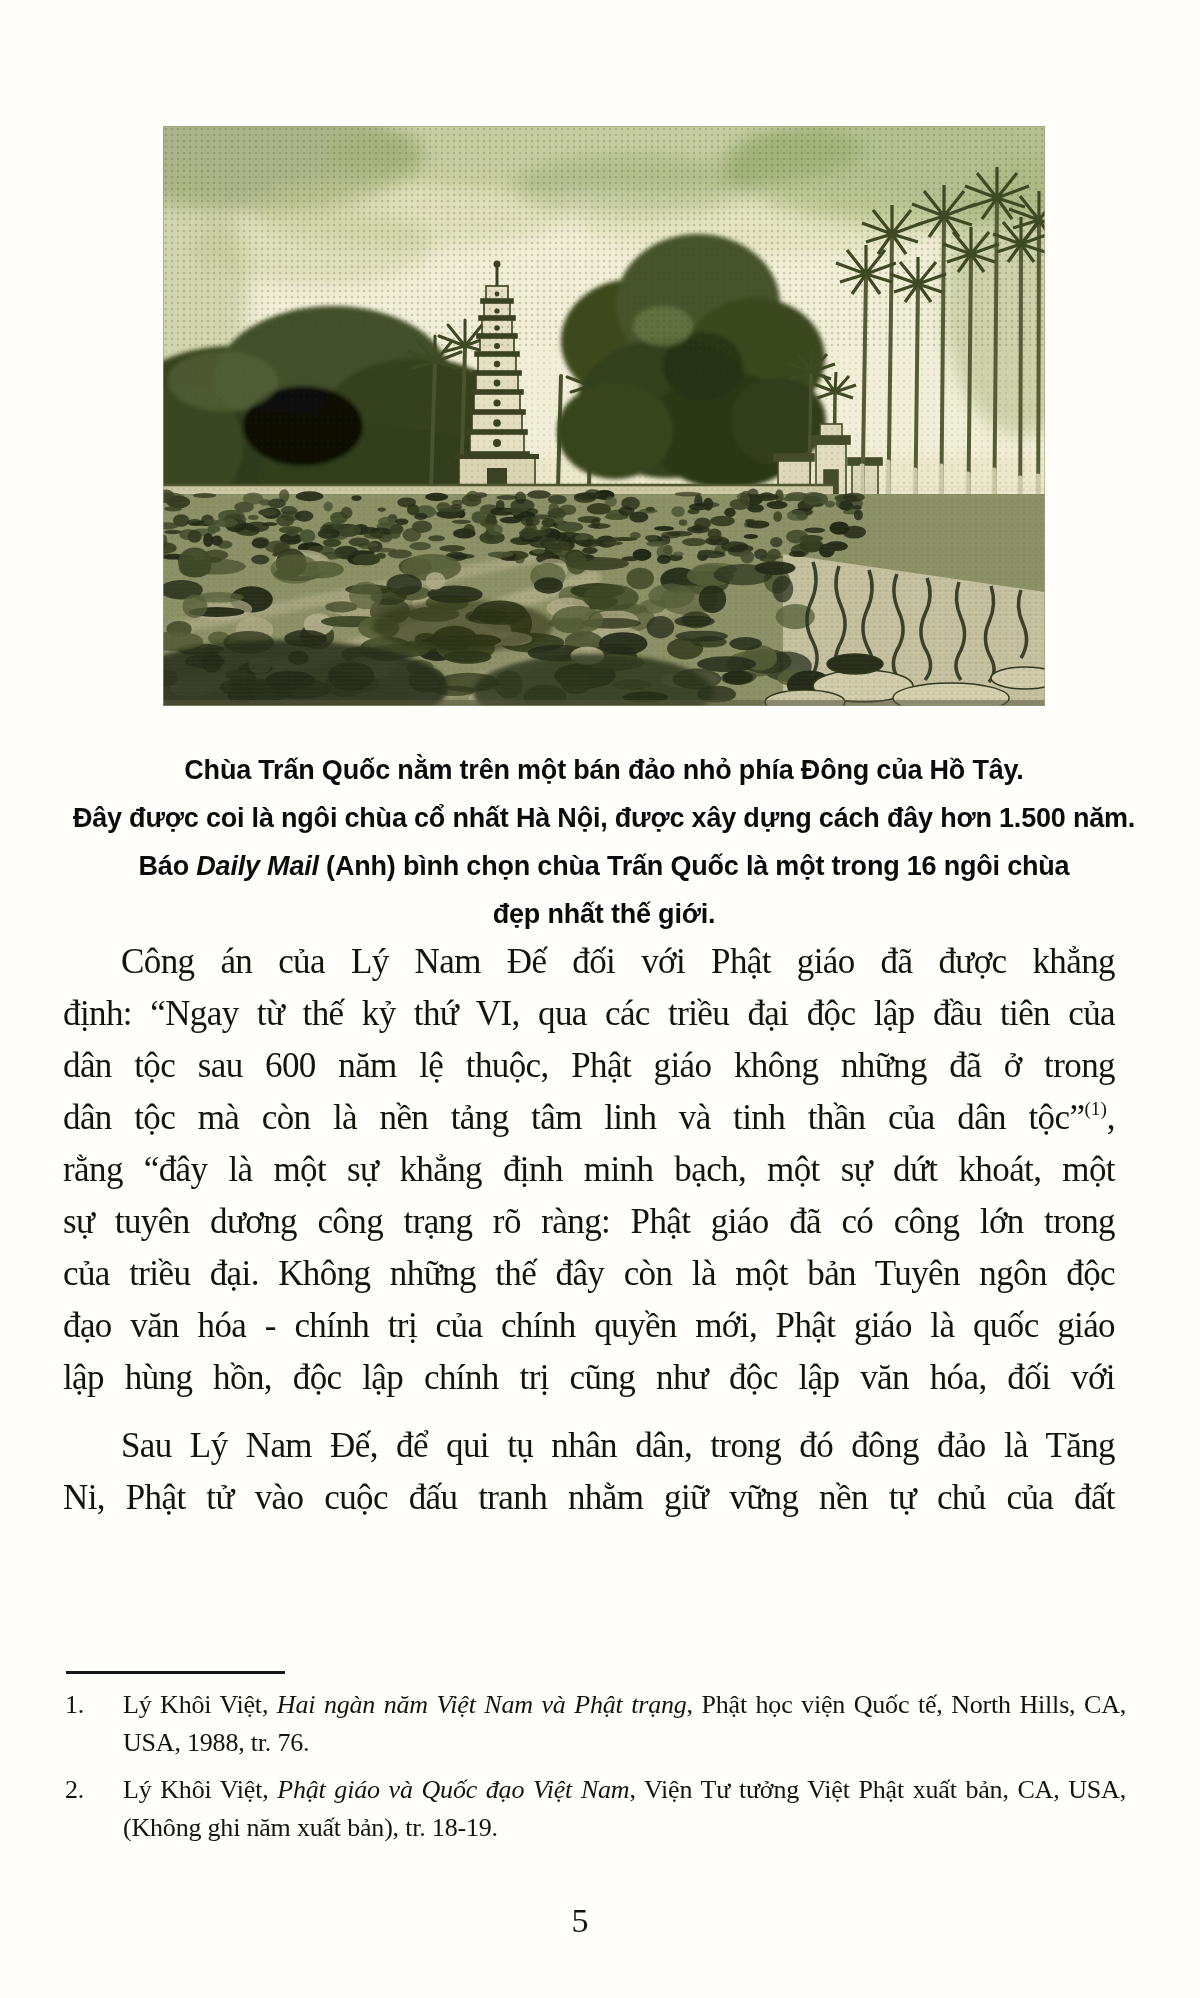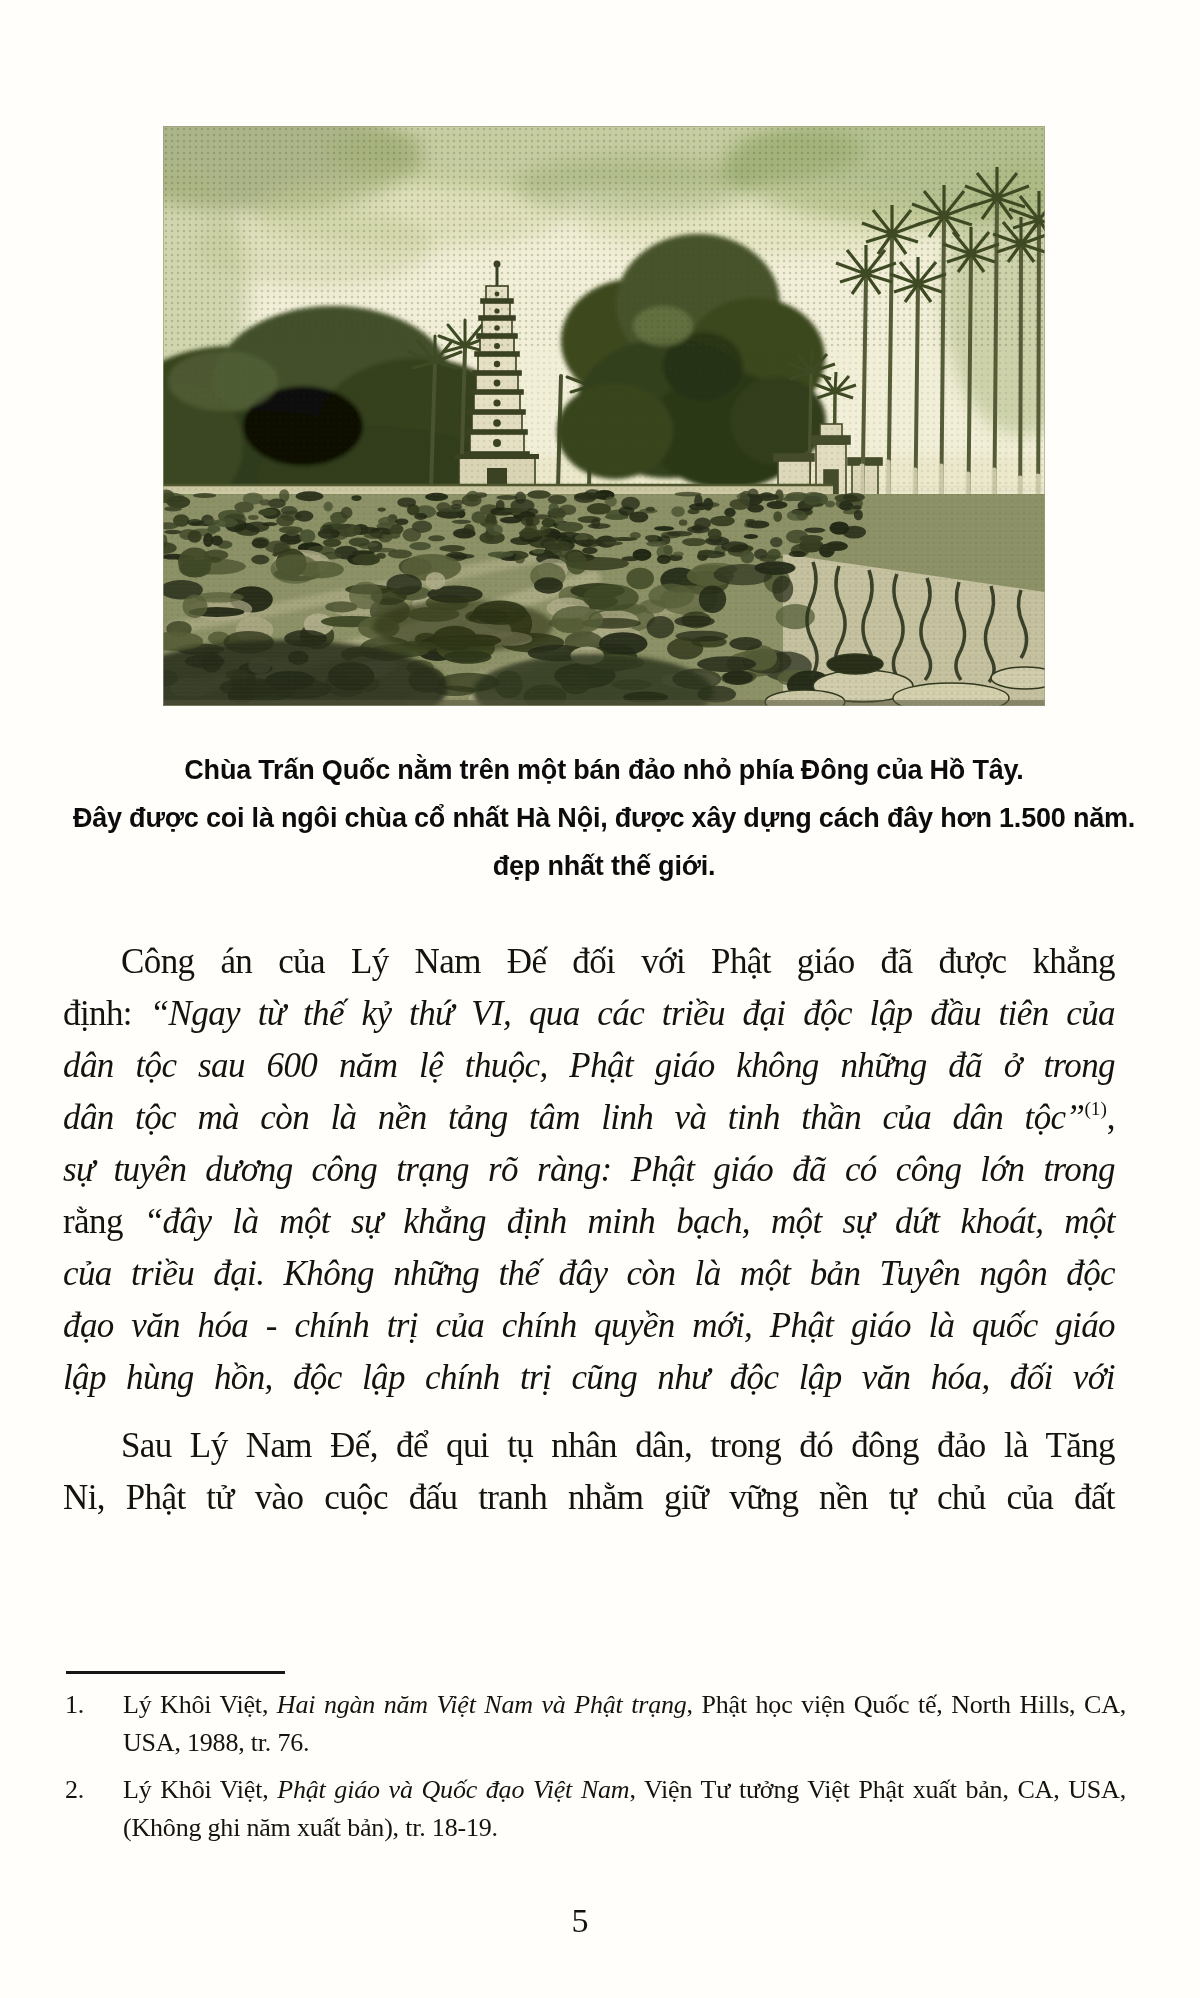--- a/index.html
+++ b/index.html
@@ -23,21 +23,21 @@
   
   .bodytext{
     position:absolute; top:936px; left:63px; width:1052px;
     font-size:35px; line-height:52px; color:#14140c;
     letter-spacing:-0.6px; word-spacing:-1px;
   }
   .para + .para{margin-top:16px;}
   .bline{text-align:justify; text-align-last:justify; height:52px;}
   .bline.noj{text-align-last:left;}
   .bline.indent{padding-left:58px;}
-  .bline .it{font-style:italic;}
+  .bline .it{}
   .sup{font-size:0.55em; line-height:0; vertical-align:14px; letter-spacing:0;}
   
   .fn-divider{position:absolute; left:66px; top:1671px; width:219px; height:3px; background:#161616;}
   .footnotes{
     position:absolute; top:1686px; left:63px; width:1063px;
     font-size:26px; line-height:38px; color:#14140c; letter-spacing:-0.2px;
   }
   .footnote{position:relative; padding-left:60px; text-align:justify; margin-bottom:9px;}
   .footnote .num{position:absolute; left:2px; top:0;}
   .footnote .it{font-style:italic;}
@@ -744,31 +744,32 @@
       <rect x="0" y="0" width="882" height="220" fill="url(#ht)" opacity="0.14"></rect>
       <rect x="0" y="360" width="882" height="220" fill="url(#scan)" opacity="0.07"></rect>
       <rect x="0" y="574" width="882" height="6" fill="#55553d" opacity="0.55"></rect>
       <rect x="0.5" y="0.5" width="881" height="579" fill="none" stroke="#9a9a7c" stroke-width="1" opacity="0.6"></rect>
     </svg>
   </figure>
 
   <div class="caption" id="caption">
       <div class="cap-line"><span>Chùa Trấn Quốc nằm trên một bán đảo nhỏ phía Đông của Hồ Tây.</span></div>
       <div class="cap-line"><span>Đây được coi là ngôi chùa cổ nhất Hà Nội, được xây dựng cách đây hơn 1.500 năm.</span></div>
+      <div class="cap-line"><span>Báo </span><span class="it">Daily Mail</span><span> (Anh) bình chọn chùa Trấn Quốc là một trong 16 ngôi chùa</span></div>
       <div class="cap-line"><span>đẹp nhất thế giới.</span></div>
     </div>
 
   <div class="bodytext" id="bodytext">
       <div class="para">
         <div class="bline indent"><span>Công án của Lý Nam Đế đối với Phật giáo đã được khẳng</span></div>
         <div class="bline"><span>định: </span><span class="it">“Ngay từ thế kỷ thứ VI, qua các triều đại độc lập đầu tiên của</span></div>
         <div class="bline"><span class="it">dân tộc sau 600 năm lệ thuộc, Phật giáo không những đã ở trong</span></div>
         <div class="bline"><span class="it">dân tộc mà còn là nền tảng tâm linh và tinh thần của dân tộc”</span><sup class="sup">(1)</sup><span>,</span></div>
+        <div class="bline"><span>rằng </span><span class="it">“đây là một sự khẳng định minh bạch, một sự dứt khoát, một</span></div>
         <div class="bline"><span class="it">sự tuyên dương công trạng rõ ràng: Phật giáo đã có công lớn trong</span></div>
-        <div class="bline"><span>rằng </span><span class="it">“đây là một sự khẳng định minh bạch, một sự dứt khoát, một</span></div>
         <div class="bline"><span class="it">của triều đại. Không những thế đây còn là một bản Tuyên ngôn độc</span></div>
         <div class="bline"><span class="it">đạo văn hóa - chính trị của chính quyền mới, Phật giáo là quốc giáo</span></div>
         <div class="bline"><span class="it">lập hùng hồn, độc lập chính trị cũng như độc lập văn hóa, đối với</span></div>
       </div>
       <div class="para">
         <div class="bline indent"><span>Sau Lý Nam Đế, để qui tụ nhân dân, trong đó đông đảo là Tăng</span></div>
         <div class="bline"><span>Ni, Phật tử vào cuộc đấu tranh nhằm giữ vững nền tự chủ của đất</span></div>
       </div>
     </div>
 

